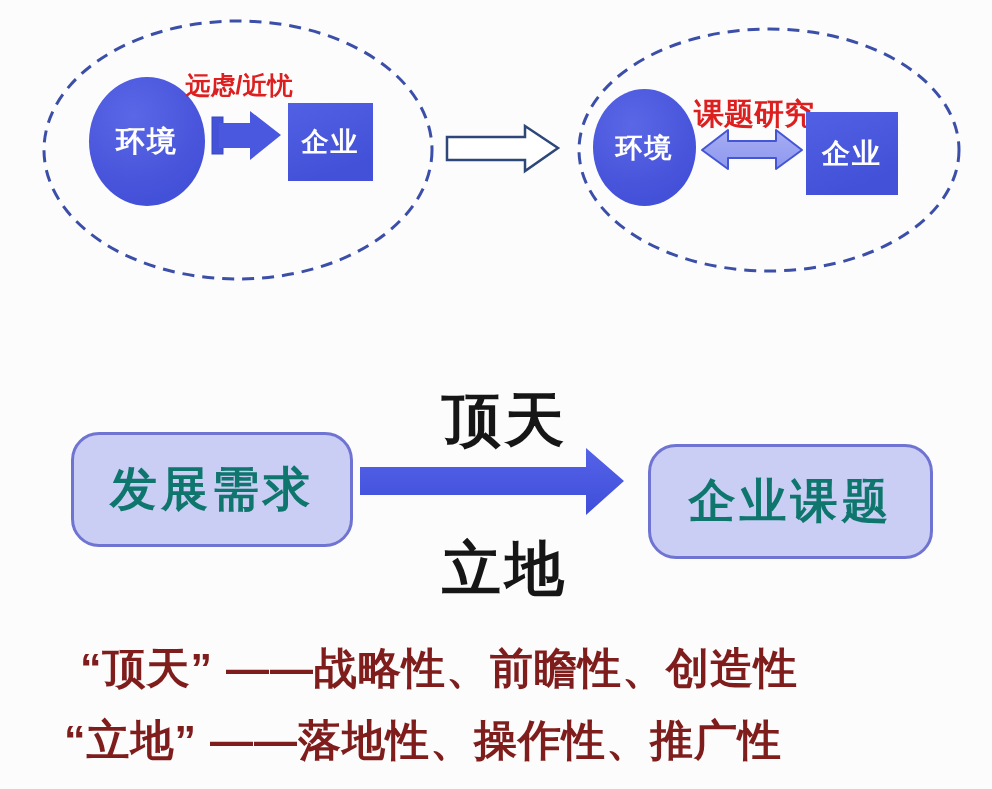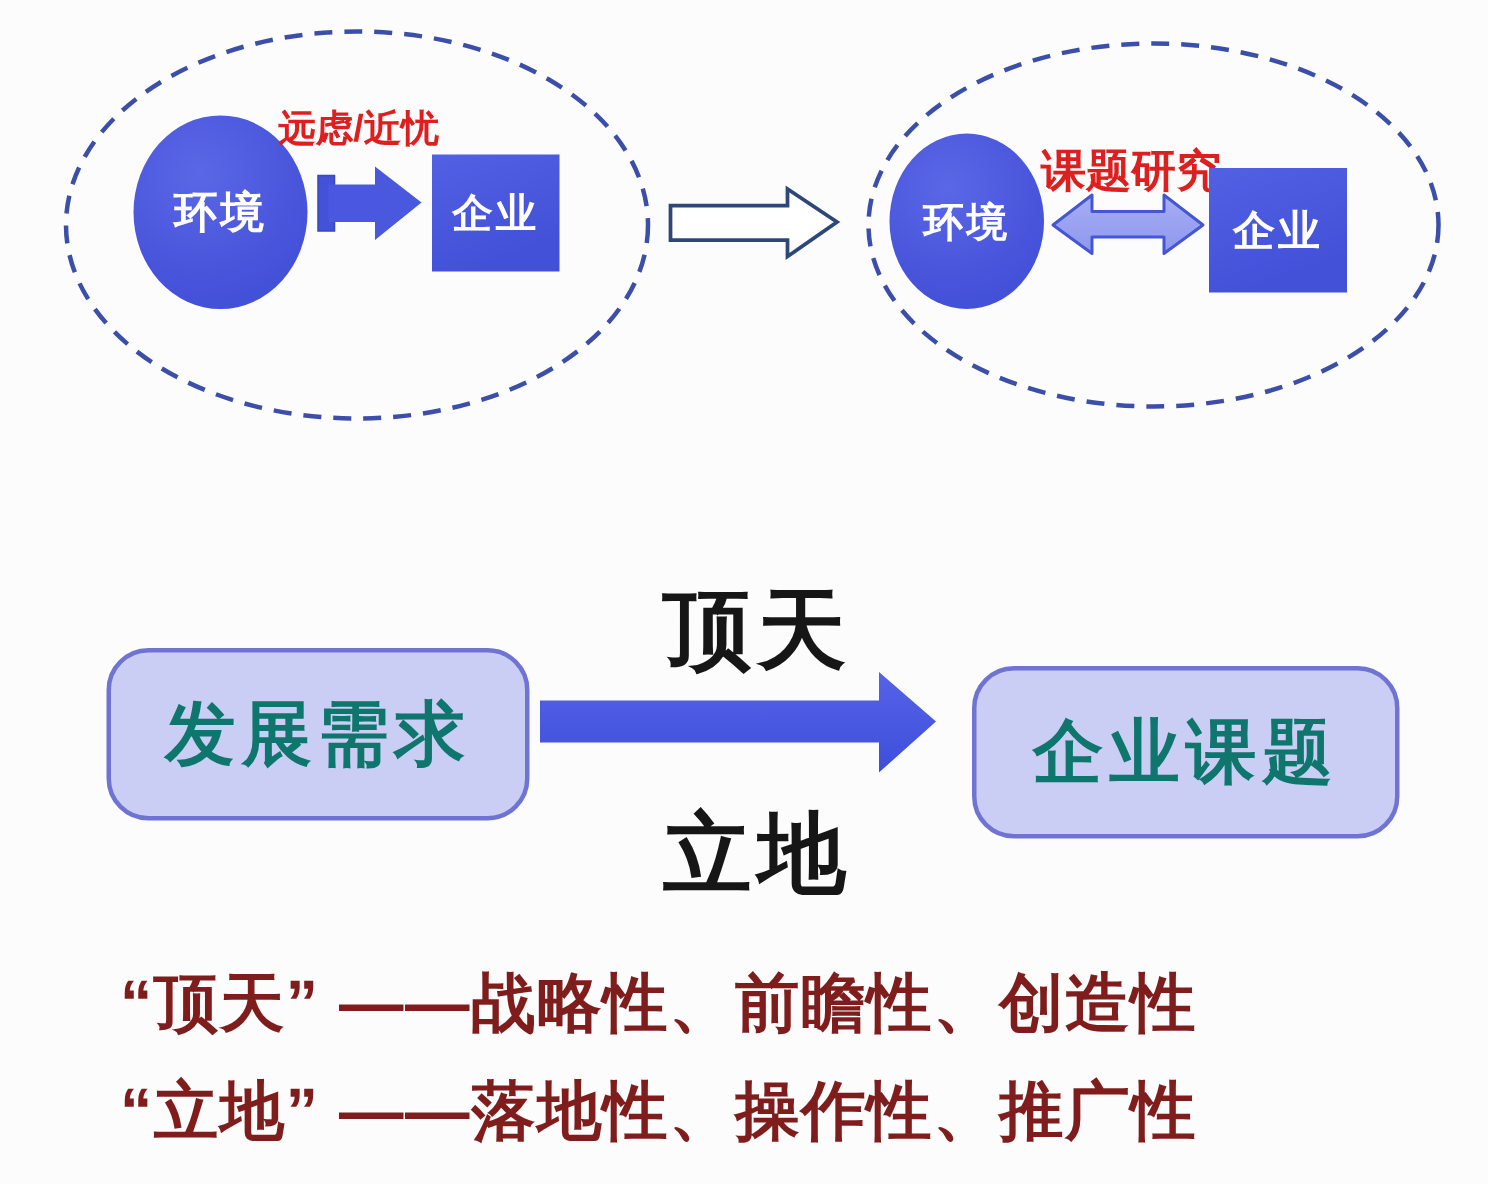--- a/index.html
+++ b/index.html
@@ -121,15 +121,15 @@
   <div class="abs flow-box" style="left:71px; top:432px; width:276px; height:109px;">
     <span>发展需求</span>
   </div>
   <div class="abs arrow-word" style="left:398px; top:381px; width:170px;">顶天</div>
   <div class="abs arrow-word" style="left:398px; top:509px; width:170px;margin-top:21px;">立地</div>
   <div class="abs flow-box" style="left:648px; top:428px; width:279px; height:109px;margin-top:16px;">
     <span>企业课题</span>
   </div>
 
   <div class="abs note-line" style="left:80px; top:640px;">“顶天” ——战略性、前瞻性、创造性</div>
-  <div class="abs note-line" style="left:80px; top:712px;">“立地” ——落地性、操作性、推广性</div>
+  <div class="abs note-line" style="left:64px; top:712px;">“立地” ——落地性、操作性、推广性</div>
 
 </div>
 
 </body></html>

